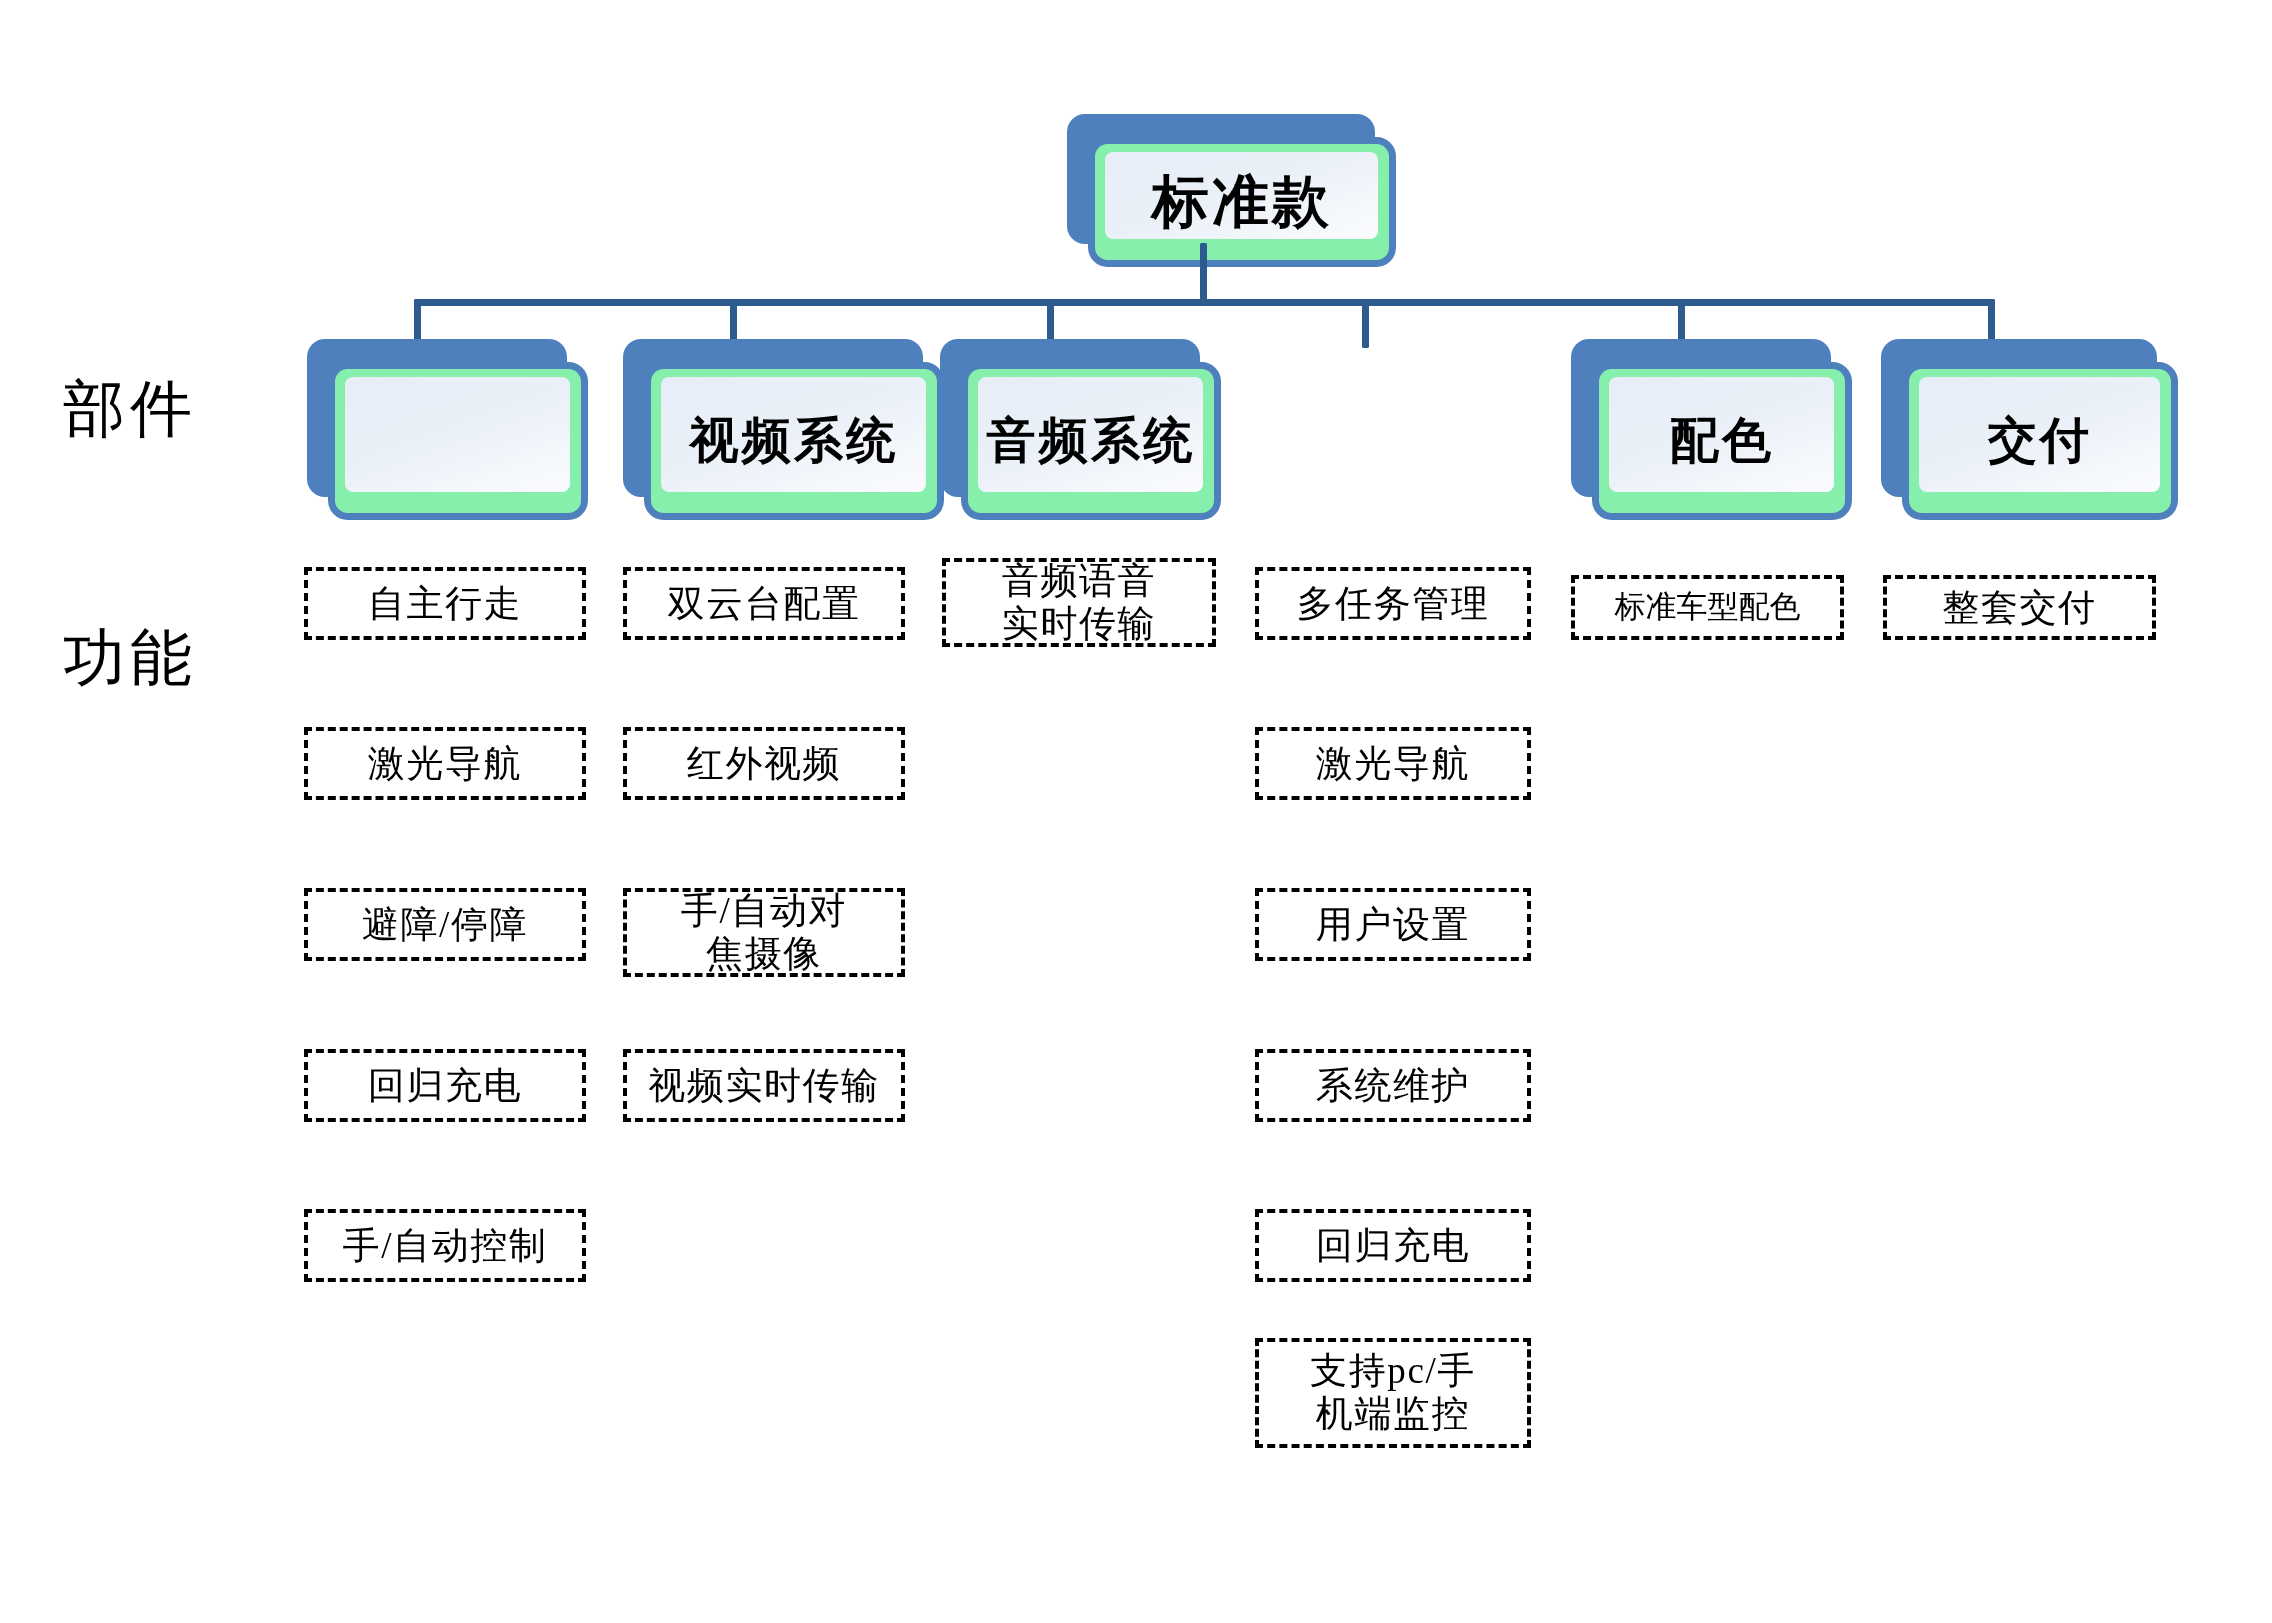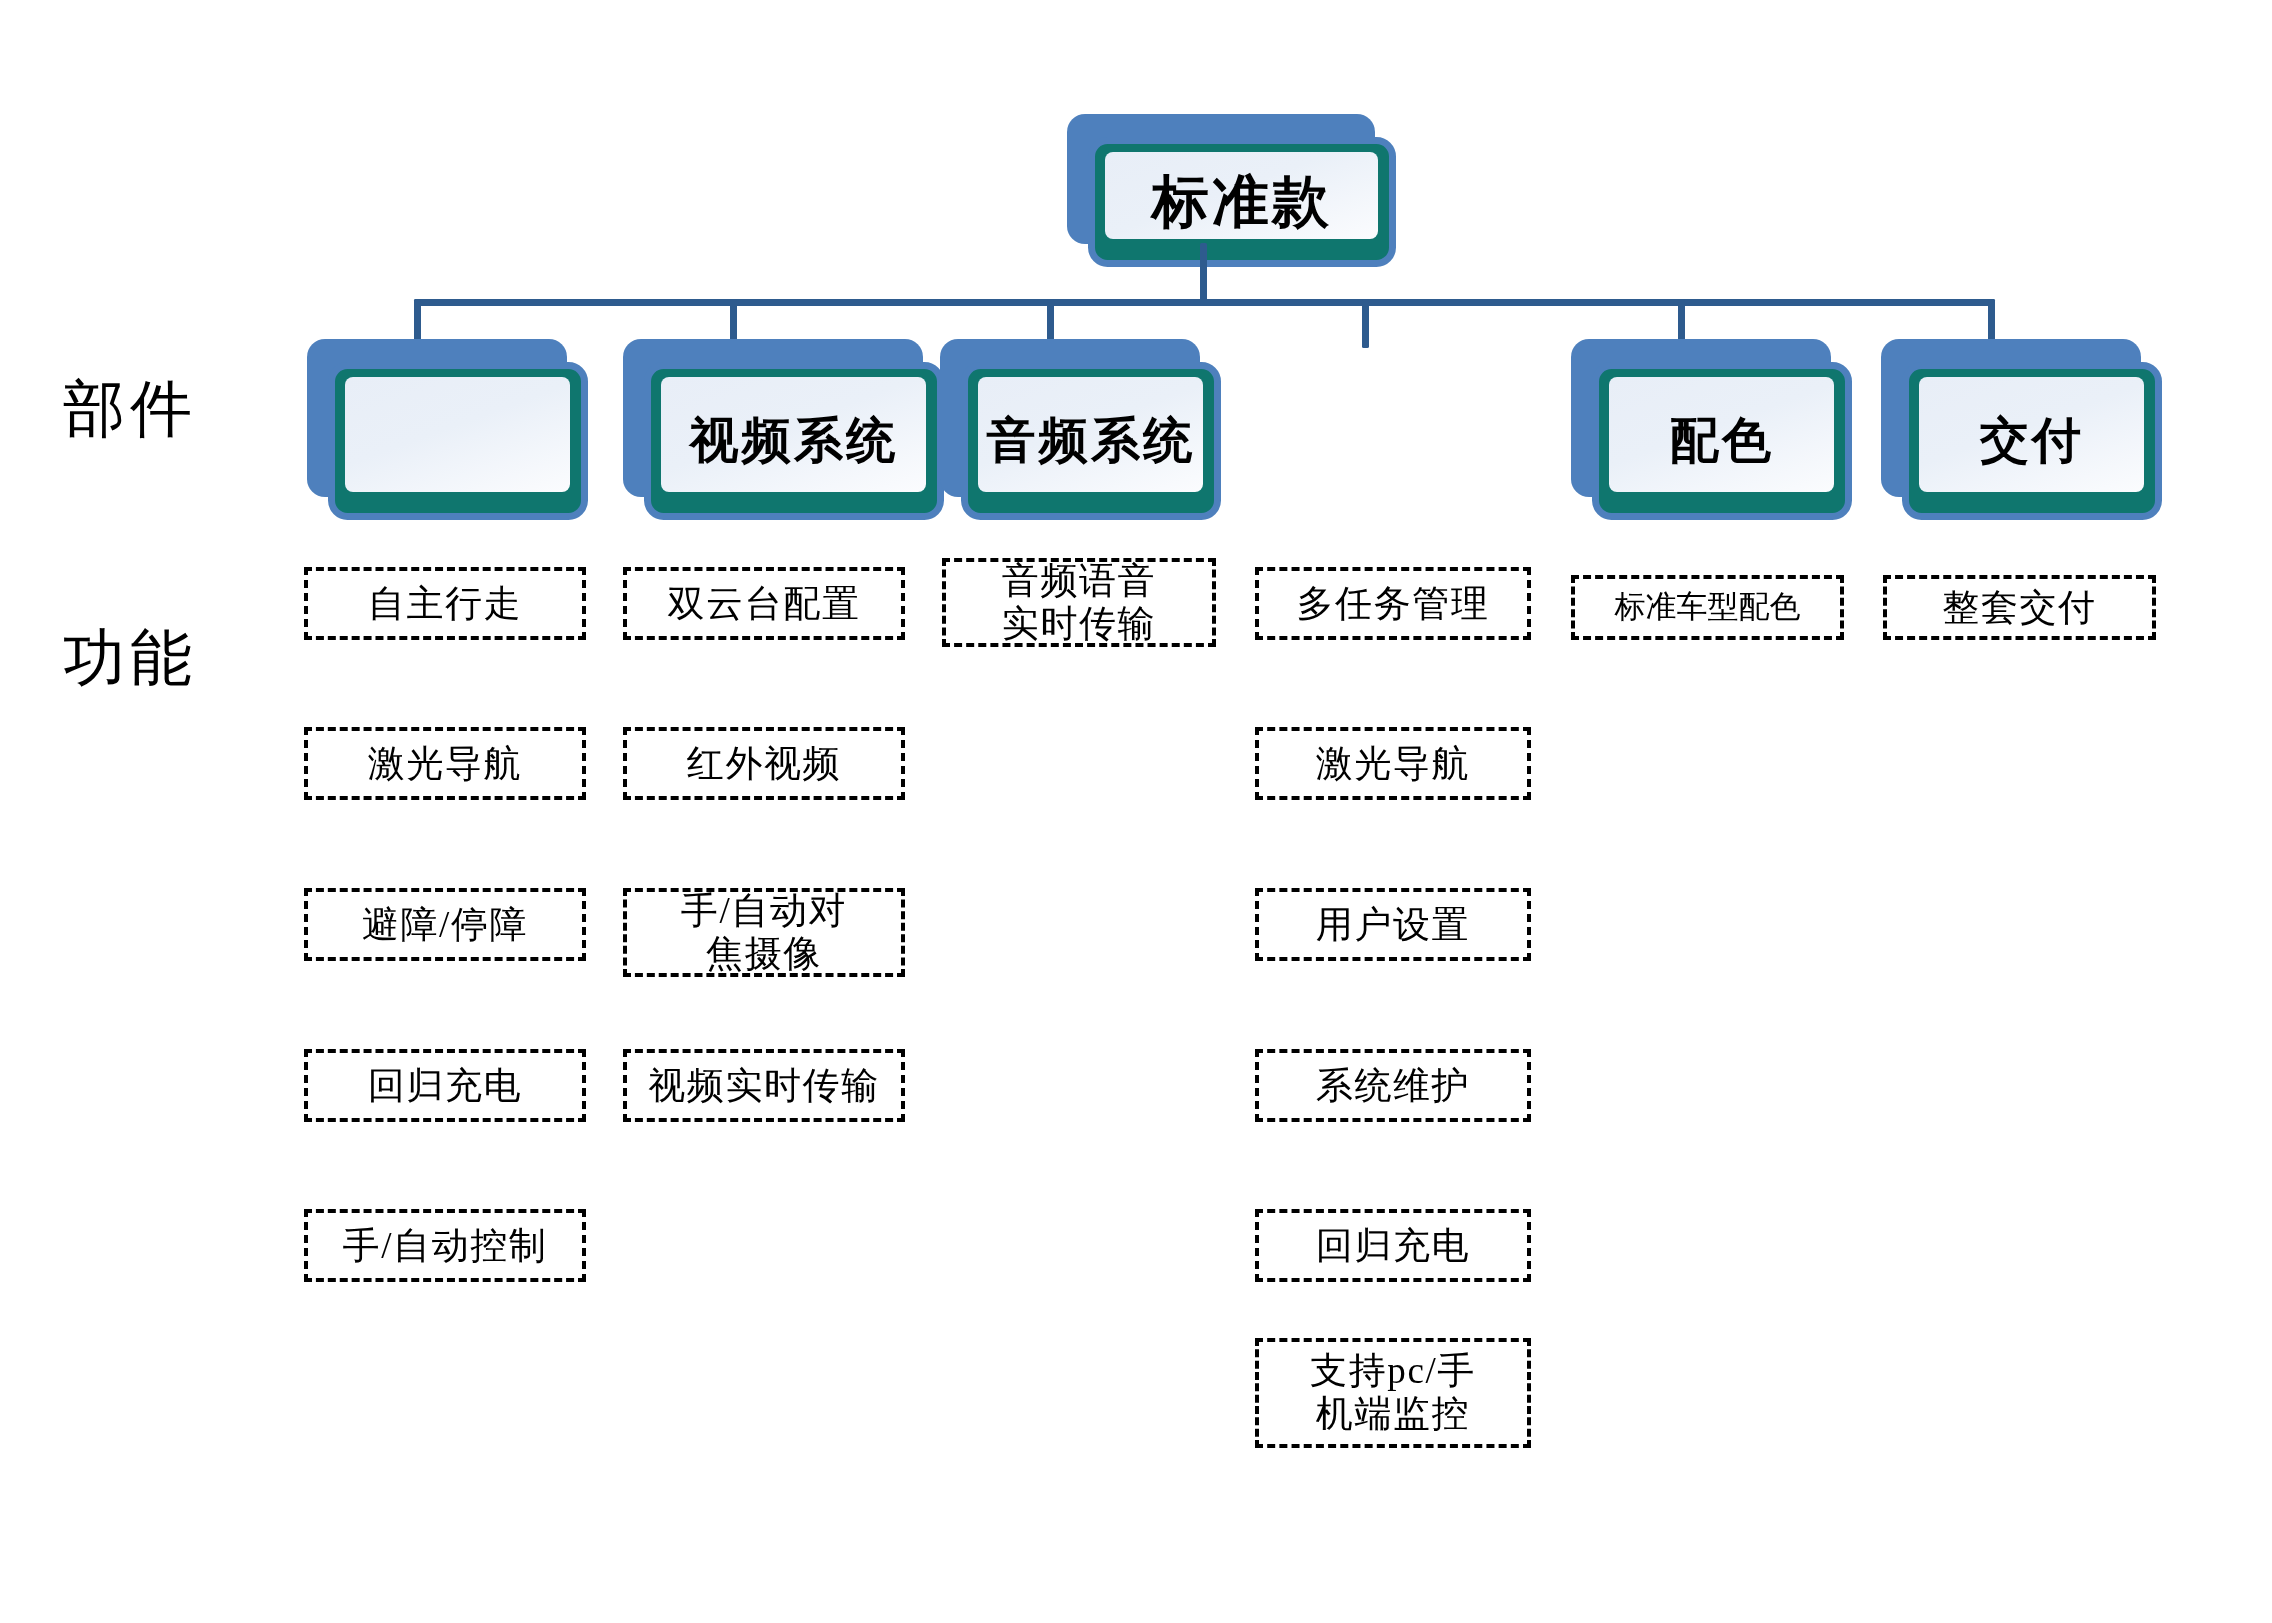--- a/index.html
+++ b/index.html
@@ -45,21 +45,21 @@
     height: 100%;
     background: #4E80BD;
     border-radius: 18px;
   }
   .node .front-layer {
     position: absolute;
     left: 21px;
     top: 23px;
     width: 100%;
     height: 100%;
-    background: #0f766e;
+    background: #86efac;
     border: 7.3px solid #4E80BD;
     border-radius: 19.5px;
     box-sizing: border-box;
   }
   .node .inner-fill {
     position: absolute;
     left: 9.7px;
     top: 8px;
     right: 11.4px;
     bottom: 21px;
@@ -162,21 +162,21 @@
 
 
   <div class="node" style="left:1571px; top:339px; width:260px; height:158px;">
     <div class="shadow-layer"></div>
     <div class="front-layer">
       <div class="inner-fill"></div>
       <div class="node-label">配色</div>
     </div>
   </div>
 
-  <div class="node" style="left:1881px; top:339px; width:260px; height:158px;">
+  <div class="node" style="left:1881px; top:339px; width:260px; height:158px;padding-left:16px;">
     <div class="shadow-layer"></div>
     <div class="front-layer">
       <div class="inner-fill"></div>
       <div class="node-label">交付</div>
     </div>
   </div>
 
   <div class="fbox" style="left:304px; top:567px; width:282px; height:73px;">
     <span>自主行走</span>
   </div>

